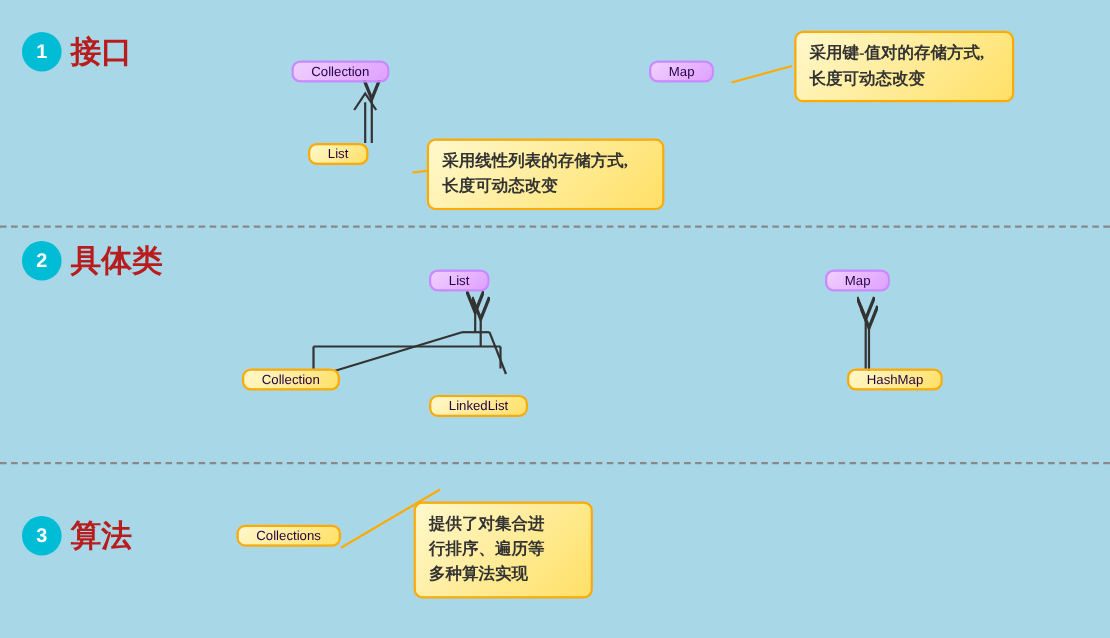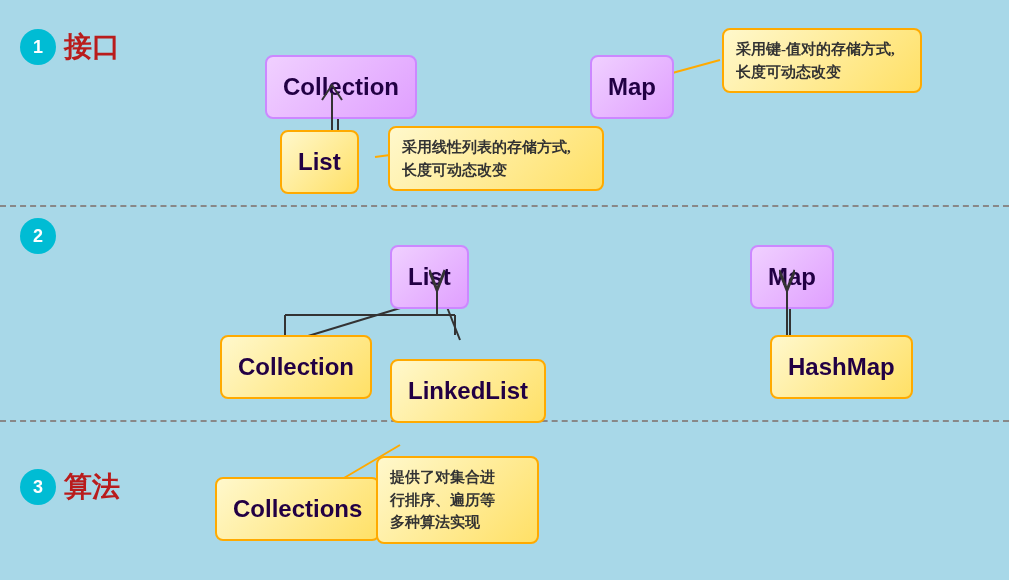--- a/index.html
+++ b/index.html
@@ -45,23 +45,23 @@
       position: absolute;
       left: 0;
       right: 0;
       border-top: 2px dashed #888;
     }
 
     
     .node {
       position: absolute;
       border-radius: 8px;
-      padding: 16px 16px;
-      font-size: 24px;
-      font-weight: bold;
+      padding: 1px 16px;
+      font-size: 12px;
+      font-weight: normal;
       text-align: center;
       white-space: nowrap;
     }
 
     .node-purple {
       background: linear-gradient(135deg, #f0d0ff, #e0a0ff);
       border: 2px solid #cc88ff;
       color: #220044;
     }
 
@@ -133,20 +133,21 @@
   <line x1="400" y1="445" x2="310" y2="498" stroke="#ffaa00" stroke-width="2"></line>
 </svg>
 
 <div class="section" style="top: 28px; left: 20px;">
   <div class="section-badge">1</div>
   <div class="section-title">接口</div>
 </div>
 
 <div class="section" style="top: 218px; left: 20px;">
   <div class="section-badge">2</div>
+  <div class="section-title">具体类</div>
 </div>
 
 <div class="section" style="top: 468px; left: 20px;">
   <div class="section-badge">3</div>
   <div class="section-title">算法</div>
 </div>
 
 <div class="divider" style="top: 205px;"></div>
 <div class="divider" style="top: 420px;"></div>
 

